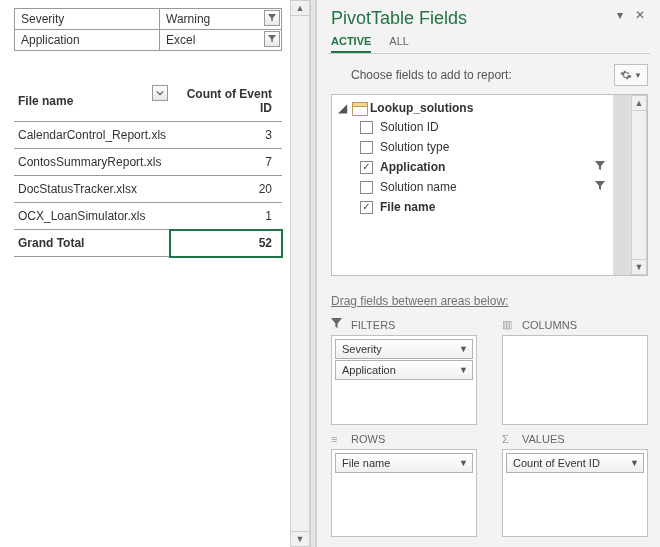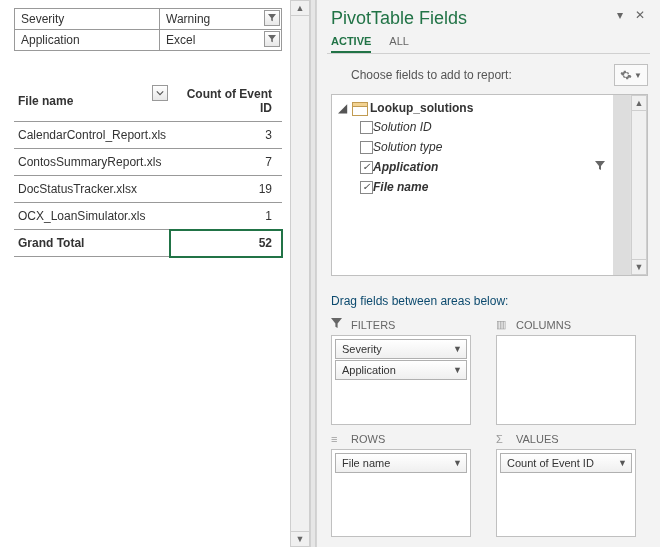--- a/index.html
+++ b/index.html
@@ -48,30 +48,30 @@
   
   .field-list { margin: 0 12px 10px 14px; border:1px solid #c0c0c0; background:#fff; height: 182px; display:flex; }
   .field-scroll { width:17px; background:#f0f0f0; border-left:1px solid #e0e0e0; display:flex; flex-direction:column; }
   .field-content { flex:1; padding: 4px 0; }
   .table-row { display:flex; align-items:center; padding: 2px 6px; gap:4px; }
   .tree-caret { width:10px; display:inline-block; color:#555; }
   .table-icon { display:inline-block; width:14px; height:12px; position:relative; }
   .table-icon::before { content:""; position:absolute; left:0; top:0; width:14px; height:12px; background:#fff; border:1px solid #c19b52; }
   .table-icon::after { content:""; position:absolute; left:0; top:0; width:14px; height:3px; background:#f2d291; border:1px solid #c19b52; }
   .table-label { font-weight:bold; }
-  .field-row { display:flex; align-items:center; padding: 3px 6px 3px 28px; gap:0;font-style:italic; }
+  .field-row { display:flex; align-items:center; padding: 3px 6px 3px 28px; gap:7px; }
   .field-row .cb { width:13px; height:13px; border:1px solid #888; background:#fff; display:flex; align-items:center; justify-content:center; }
   .field-row .cb.checked::after { content:"✓"; font-size:10px; color:#444; line-height:1; }
   .field-row .fname.bold { font-weight:bold; }
   .field-row .ficon { margin-left:auto; color:#888; width:14px; text-align:center; }
   .grey-stub { width:17px; background:#ddd; }
   
-  .drag-label { padding: 8px 14px; color:#0c4a6e; }
-  
-  .areas { display:grid; grid-template-columns: 1fr 1fr; grid-template-rows: auto auto; gap: 6px 25px; padding: 0 24px 10px 14px; flex:1; overflow:hidden;}
+  .drag-label { padding: 8px 14px; color:#737373;text-decoration:underline; }
+  
+  .areas { display:grid; grid-template-columns: 1fr 1fr; grid-template-rows: auto auto; gap: 6px 25px; padding: 0 12px 10px 14px; flex:1; overflow:hidden;}
   .area { display:flex; flex-direction:column; }
   .area-hdr { color:#666; font-size:11px; padding:2px 0 4px 0; display:flex; align-items:center; gap:6px; }
   .area-hdr .aicon { width:14px; color:#9a9a9a; }
   .area-well { flex:1; min-height:48px; background:#fff; border:1px solid #c0c0c0; padding:2px; }
   .pill { height:20px; border:1px solid #b0b0b0; background:linear-gradient(#fff,#efefef); margin:1px; display:flex; align-items:center; padding:0 4px 0 6px; font-size:11px; }
   .pill .pcaret { margin-left:auto; font-size:9px; color:#555; }
   
   svg.funnel path { fill:#666; }
 </style>
 </head>
@@ -124,21 +124,21 @@
         <tr>
           <td>CalendarControl_Report.xls</td>
           <td class="num">3</td>
         </tr>
         <tr>
           <td>ContosSummaryReport.xls</td>
           <td class="num">7</td>
         </tr>
         <tr>
           <td>DocStatusTracker.xlsx</td>
-          <td class="num">19</td>
+          <td class="num">20</td>
         </tr>
         <tr>
           <td>OCX_LoanSimulator.xls</td>
           <td class="num">1</td>
         </tr>
       </tbody>
     <tbody>
         <tr class="gt">
       <td>Grand Total</td>
       <td class="num selected-cell">52</td>
@@ -197,20 +197,27 @@
             <span class="fname">Solution type</span>
           </div>
           <div class="field-row">
             <span class="cb checked"></span>
             <span class="fname bold">Application</span>
             <span class="ficon"><svg class="funnel" width="10" height="10" viewBox="0 0 10 10">
                 <path d="M0 0 L10 0 L6 5 L6 9 L4 8 L4 5 Z"></path>
               </svg></span>
           </div>
           <div class="field-row">
+            <span class="cb"></span>
+            <span class="fname">Solution name</span>
+            <span class="ficon"><svg class="funnel" width="10" height="10" viewBox="0 0 10 10">
+                <path d="M0 0 L10 0 L6 5 L6 9 L4 8 L4 5 Z"></path>
+              </svg></span>
+          </div>
+          <div class="field-row">
             <span class="cb checked"></span>
             <span class="fname bold">File name</span>
           </div>
         </div>
     </div>
     <div class="grey-stub"></div>
     <div class="field-scroll">
       <div class="scroll-up">▲</div>
       <div class="scroll-track" style="flex:1"></div>
       <div class="scroll-down">▼</div>

